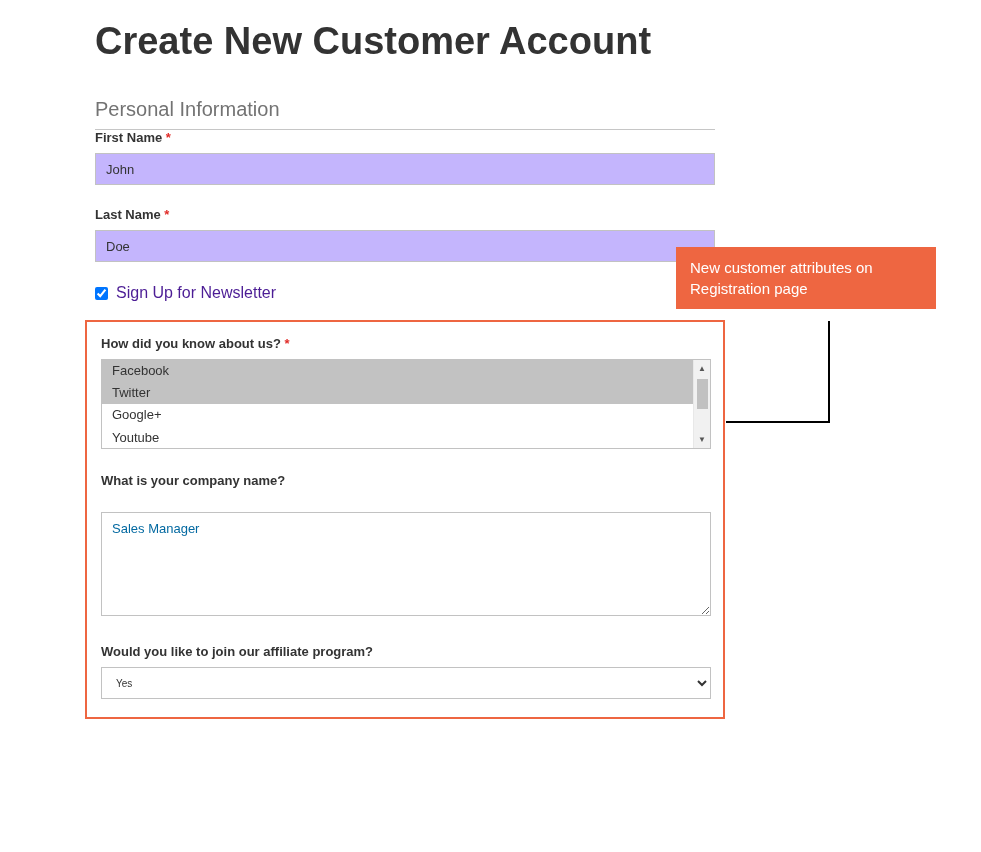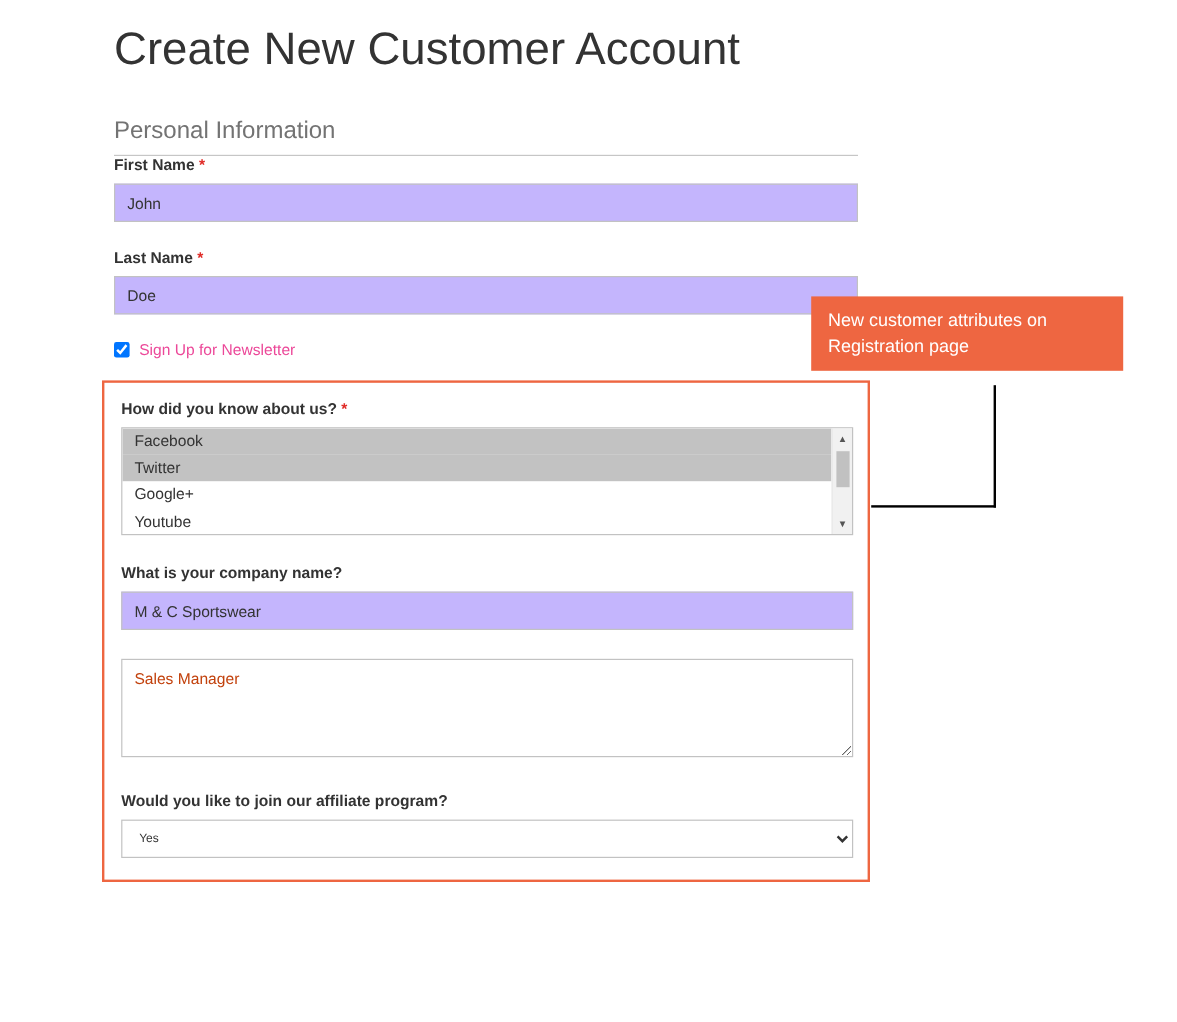--- a/index.html
+++ b/index.html
@@ -9,21 +9,21 @@
       color: #333;
       position: relative;
       width: 981px;
       height: 852px;
     }
     .container {
       padding: 20px 95px 30px 95px;
     }
     h1 {
       font-size: 38px;
-      font-weight: 400;
+      font-weight: 700;
       color: #333;
       margin-bottom: 35px;
     }
     .section-title {
       font-size: 20px;
       font-weight: 300;
       color: #737373;
       border-bottom: 1px solid #c6c6c6;
       padding-bottom: 8px;
       width: 620px;
@@ -55,22 +55,22 @@
     }
     .checkbox-row {
       display: flex;
       align-items: center;
       margin-bottom: 18px;
     }
     .checkbox-row input[type="checkbox"] {
       margin-right: 8px;
     }
     .checkbox-label {
-      font-size: 13px;
-      color: #ec4899;
+      font-size: 16px;
+      color: #4c1d95;
     }
     .highlight-box {
       border: 2px solid #ee6641;
       padding: 14px 14px 18px 14px;
       width: 640px;
       margin-left: -10px;
       position: relative;
     }
     .highlight-box .field {
       width: 610px;
@@ -120,26 +120,26 @@
     }
     .scroll-thumb {
       width: 11px;
       height: 30px;
       background: #c1c1c1;
       margin-top: 2px;
     }
     .scroll-spacer { flex: 1; }
     .textarea-input {
       width: 100%;
-      height: 82px;
+      height: 104px;
       border: 1px solid #c2c2c2;
       background: #fff;
       padding: 8px 10px;
       font-size: 13px;
-      color: #c2410c;
+      color: #0369a1;
       font-family: inherit;
       resize: both;
     }
     .select-input {
       width: 100%;
       height: 32px;
       border: 1px solid #c2c2c2;
       background: #fff;
       padding: 0 10px;
       font-size: 10px;
@@ -213,21 +213,20 @@
           <div class="scroll-arrow">▲</div>
           <div class="scroll-thumb"></div>
           <div class="scroll-spacer"></div>
           <div class="scroll-arrow">▼</div>
         </div>
       </div>
     </div>
 
     <div class="field">
       <label class="field-label">What is your company name?</label>
-      <input type="text" class="text-input" value="M &amp; C Sportswear" style="">
     </div>
 
     <div class="field">
       <textarea class="textarea-input" style="">Sales Manager</textarea>
     </div>
 
     <div class="field">
       <label class="field-label">Would you like to join our affiliate program?</label>
       <select class="select-input">
         <option>Yes</option>

